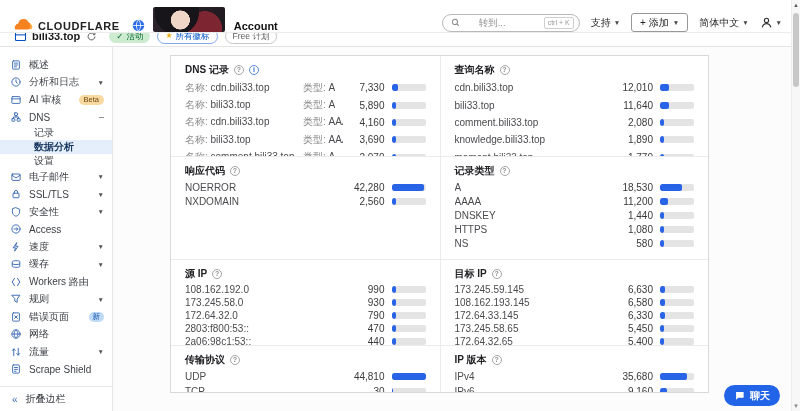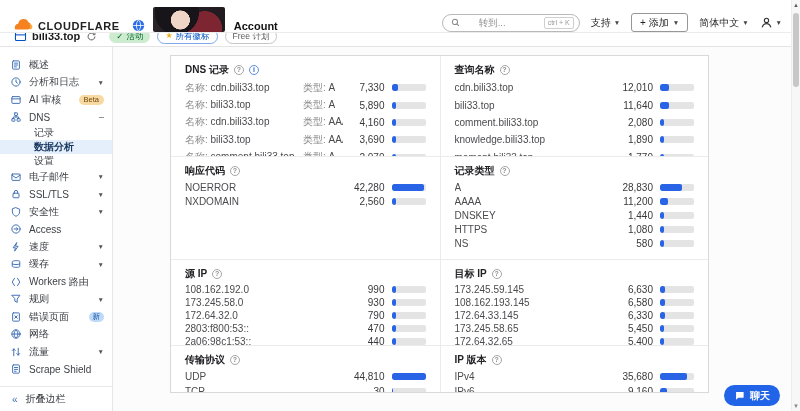--- a/index.html
+++ b/index.html
@@ -454,21 +454,21 @@
         </span>
       </div>
     </div>
     <div class="panel r14">
       <div class="ptitle">
         <span>记录类型</span>
         <span class="qicon">?</span>
       </div>
       <div class="prow">
         <span class="plabel">A</span>
-        <span class="pval">28,830</span>
+        <span class="pval">18,530</span>
         <span class="pbar">
           <i style="width:22px"></i>
         </span>
       </div>
       <div class="prow">
         <span class="plabel">AAAA</span>
         <span class="pval">11,200</span>
         <span class="pbar">
           <i style="width:8px"></i>
         </span>

